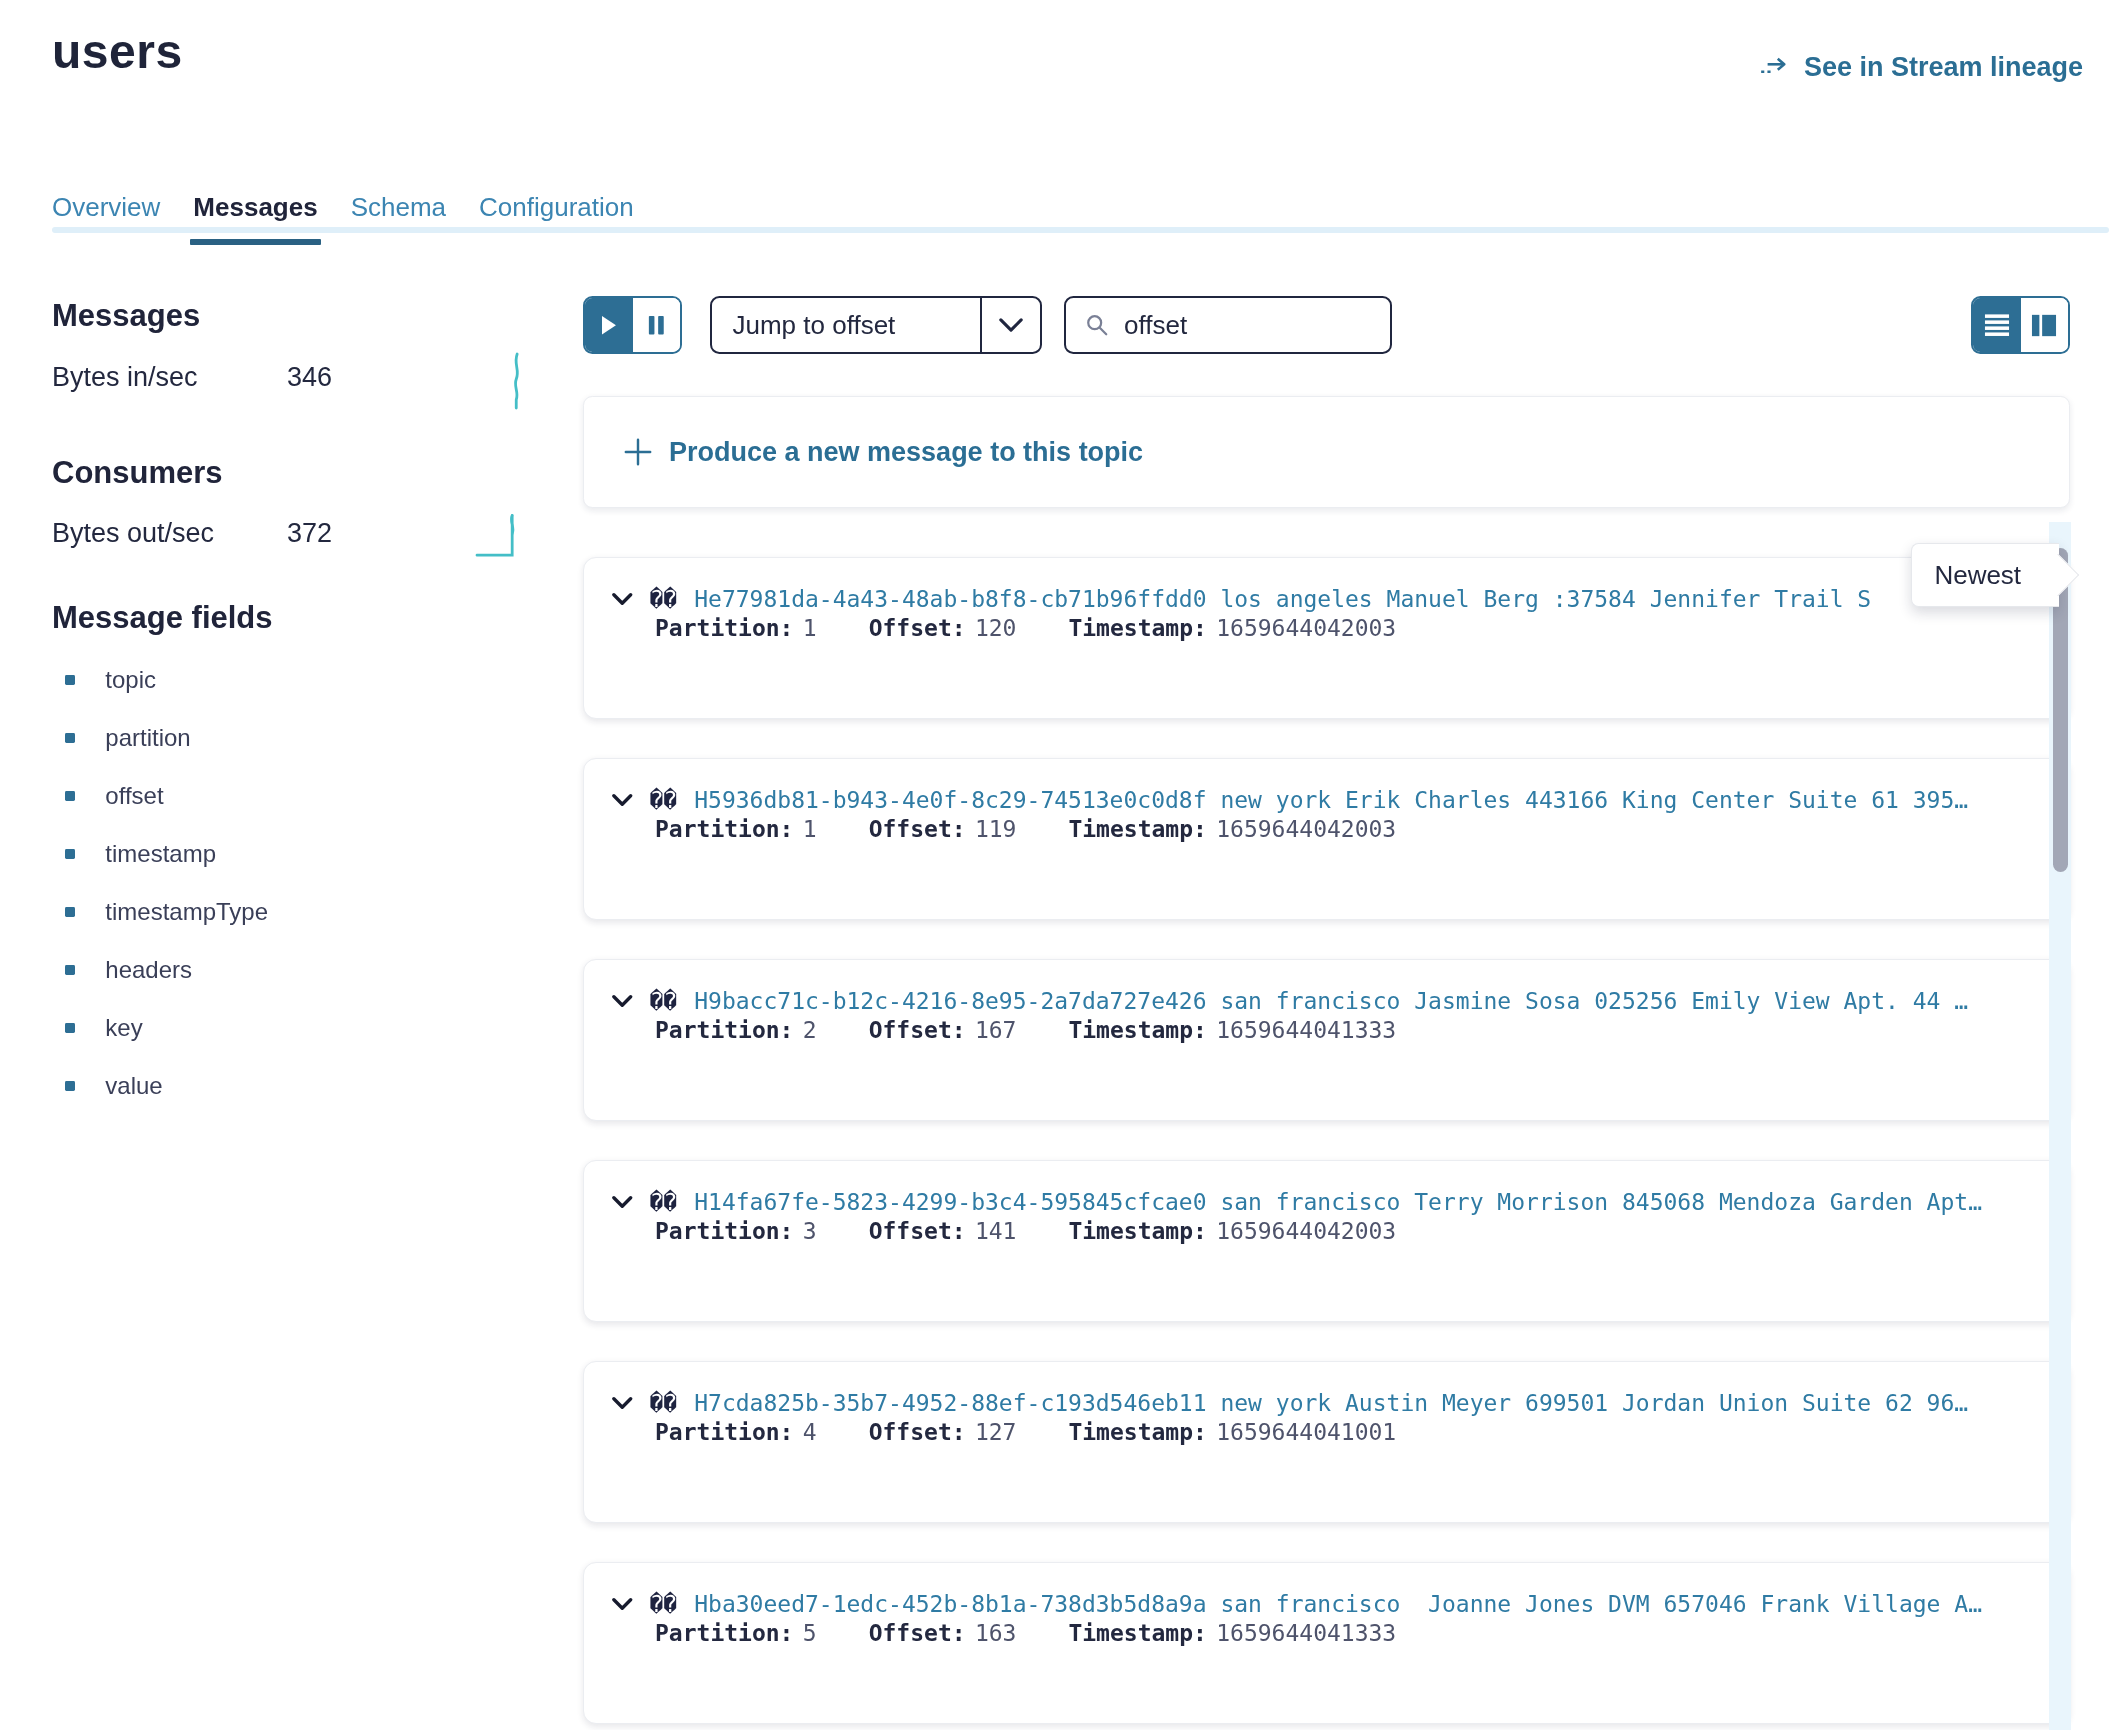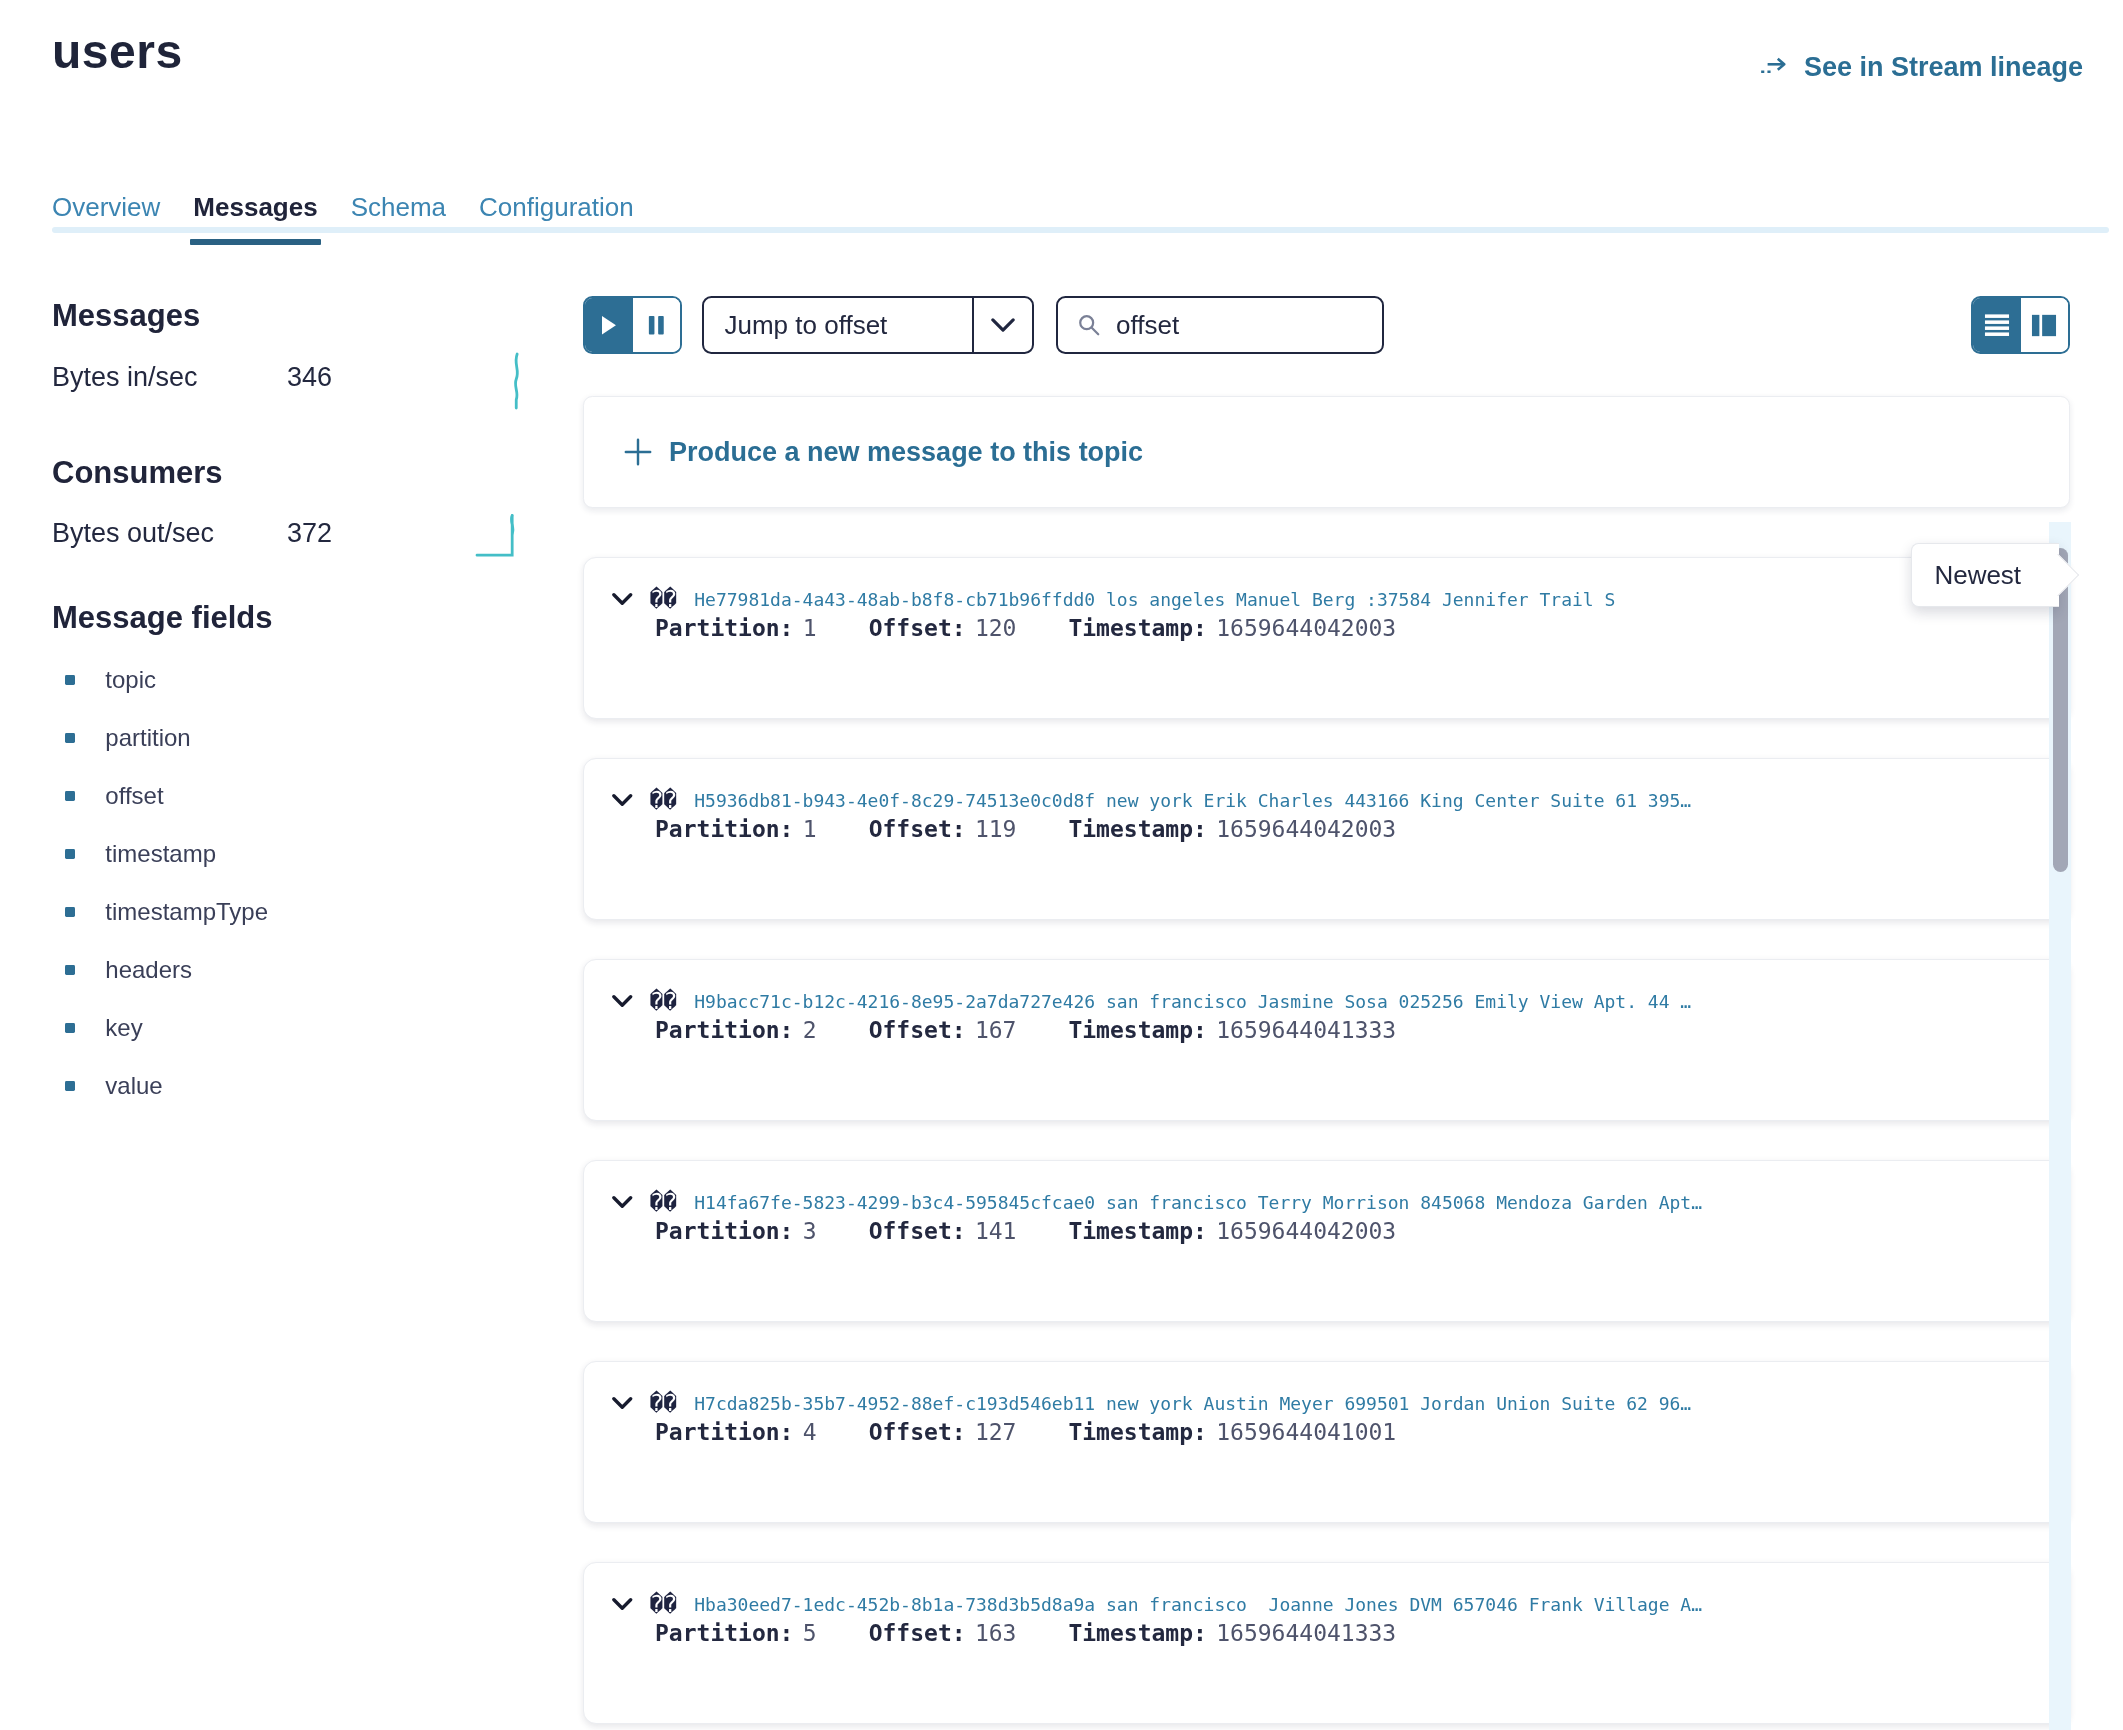--- a/index.html
+++ b/index.html
@@ -32,21 +32,21 @@
   .toolbar{display:flex;height:58px;align-items:stretch;}
   .playpause{width:99px;border:2.3px solid #2D6E94;border-radius:9.3px;display:flex;overflow:hidden;box-sizing:border-box;cursor:pointer;}
   .pp-play{flex:1;background:#2D6E94;display:grid;place-items:center;}
   .pp-pause{flex:1;background:#fff;display:grid;place-items:center;}
   .input-box{border:2.3px solid #20263F;border-radius:9.3px;display:flex;align-items:center;
     padding:0 18.6px;gap:13px;box-sizing:border-box;background:#fff;}
   .filter-box{margin-left:24px;width:518px;}
   .filter-box input,.offset-box input{border:none;outline:none;font-size:26px;flex:1;min-width:0;
     color:#23283F;font-family:"Liberation Sans",sans-serif;background:transparent;}
   .filter-box input::placeholder{color:#8A90A6;opacity:1;}
-  .jump-box{margin-left:20px;width:332px;border:2.3px solid #20263F;border-radius:9.3px;display:flex;
+  .jump-box{margin-left:28px;width:332px;border:2.3px solid #20263F;border-radius:9.3px;display:flex;
     align-items:stretch;box-sizing:border-box;cursor:pointer;background:#fff;}
   .jump-value{flex:1;display:flex;align-items:center;padding-left:20.5px;font-size:26px;color:#23283F;}
   .jump-divider{width:2.3px;background:#20263F;}
   .jump-caret{width:58px;display:grid;place-items:center;}
   .offset-box{margin-left:22.4px;width:328px;}
   .view-toggle{margin-left:auto;width:99px;border:2.3px solid #2D6E94;border-radius:9.3px;overflow:hidden;
     display:flex;box-sizing:border-box;cursor:pointer;}
   .vt-list{flex:1;background:#2D6E94;display:grid;place-items:center;}
   .vt-cols{flex:1;background:#fff;display:grid;place-items:center;}
   
@@ -54,21 +54,21 @@
     box-shadow:0 2.8px 6.5px rgba(25,33,61,.09);display:flex;align-items:center;padding:0 39px;gap:16px;
     box-sizing:border-box;cursor:pointer;background:#fff;}
   .produce-label{color:#2B6E94;font-weight:700;font-size:27px;}
   
   .msg-list{margin-top:49px;display:flex;flex-direction:column;gap:39px;}
   .msg-card{height:162px;border:1.9px solid #EBEDF1;border-radius:13px;box-shadow:0 2.8px 6.5px rgba(25,33,61,.10);
     box-sizing:border-box;padding:28px 32px 0 28px;overflow:hidden;background:#fff;cursor:pointer;}
   .msg-top{display:flex;align-items:center;gap:17px;white-space:pre;overflow:hidden;}
   .row-chevron{flex:none;display:grid;place-items:center;}
   .msg-prefix{font-family:"DejaVu Sans Mono",monospace;font-size:23px;color:#1E2340;flex:none;}
-  .msg-key{font-family:"DejaVu Sans Mono",monospace;font-size:18px;color:#2F7BA4;overflow:hidden;}
+  .msg-key{font-family:"DejaVu Sans Mono",monospace;font-size:23px;color:#2F7BA4;overflow:hidden;}
   .msg-meta{margin-top:3px;margin-left:43px;display:flex;gap:52px;font-family:"DejaVu Sans Mono",monospace;font-size:23px;white-space:pre;}
   .meta-label{font-weight:700;color:#23283F;margin-right:9.3px;}
   .meta-value{color:#4E536B;}
   
   .scroll-track{position:absolute;left:2049px;top:522px;width:22.4px;height:1208px;background:#E9F5FC;z-index:4;}
   .scroll-thumb{position:absolute;left:3.7px;top:26px;width:15px;height:324px;background:#A2A7B6;border-radius:8.4px;}
   .newest-tip{position:absolute;left:1911px;top:543px;width:125px;height:62px;background:#fff;
     border:0.9px solid #E6E8EC;border-right:none;border-radius:7.5px 0 0 7.5px;
     box-shadow:0 5.6px 13px rgba(25,33,61,.16);display:flex;align-items:center;padding-left:22.4px;
     font-size:26px;color:#23283F;z-index:6;}

